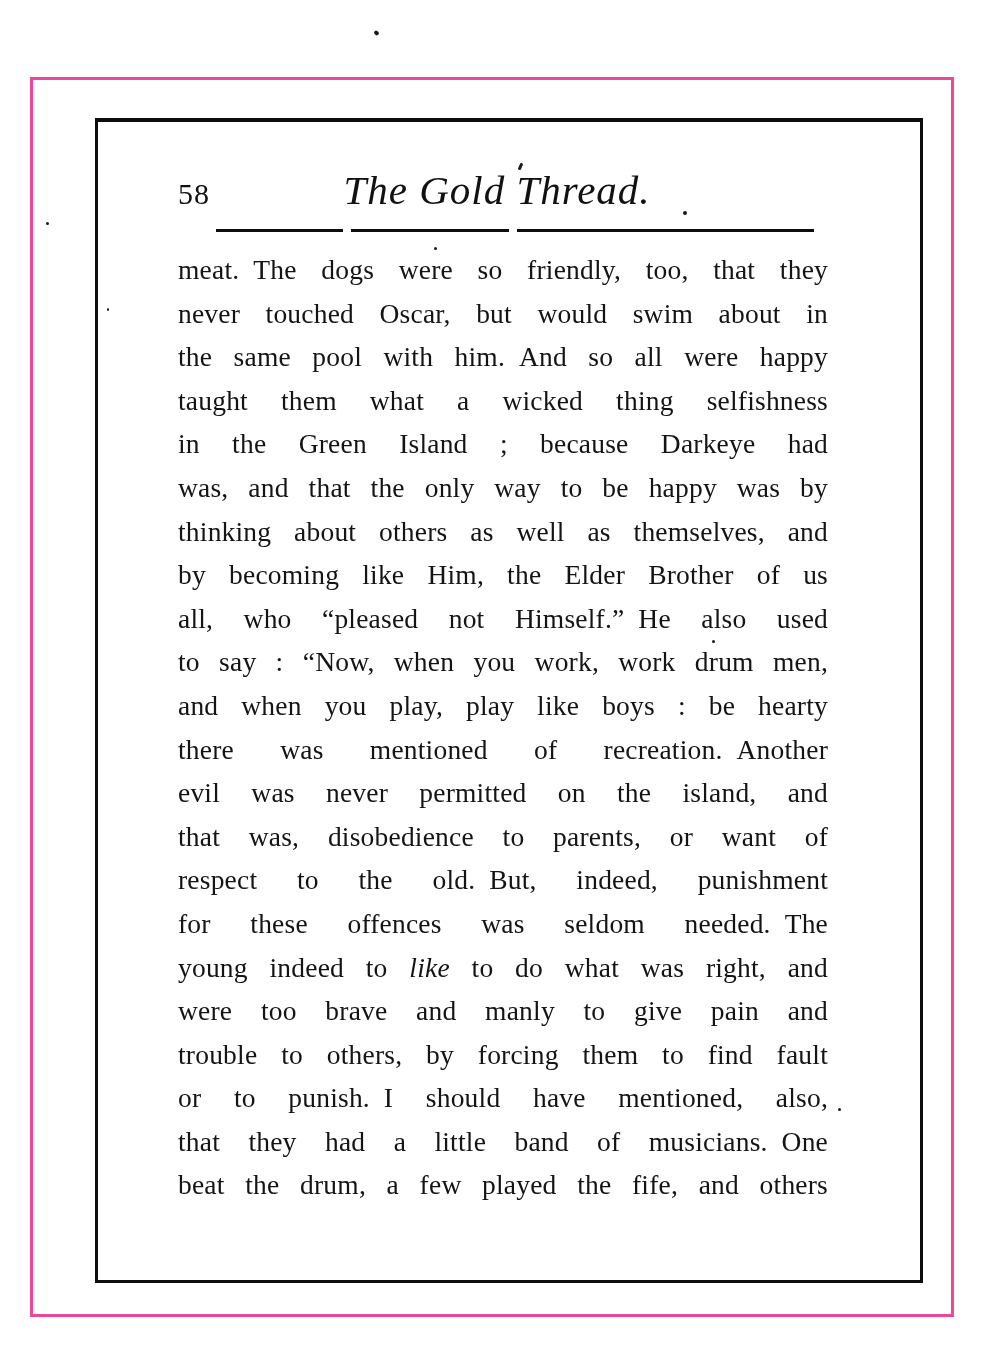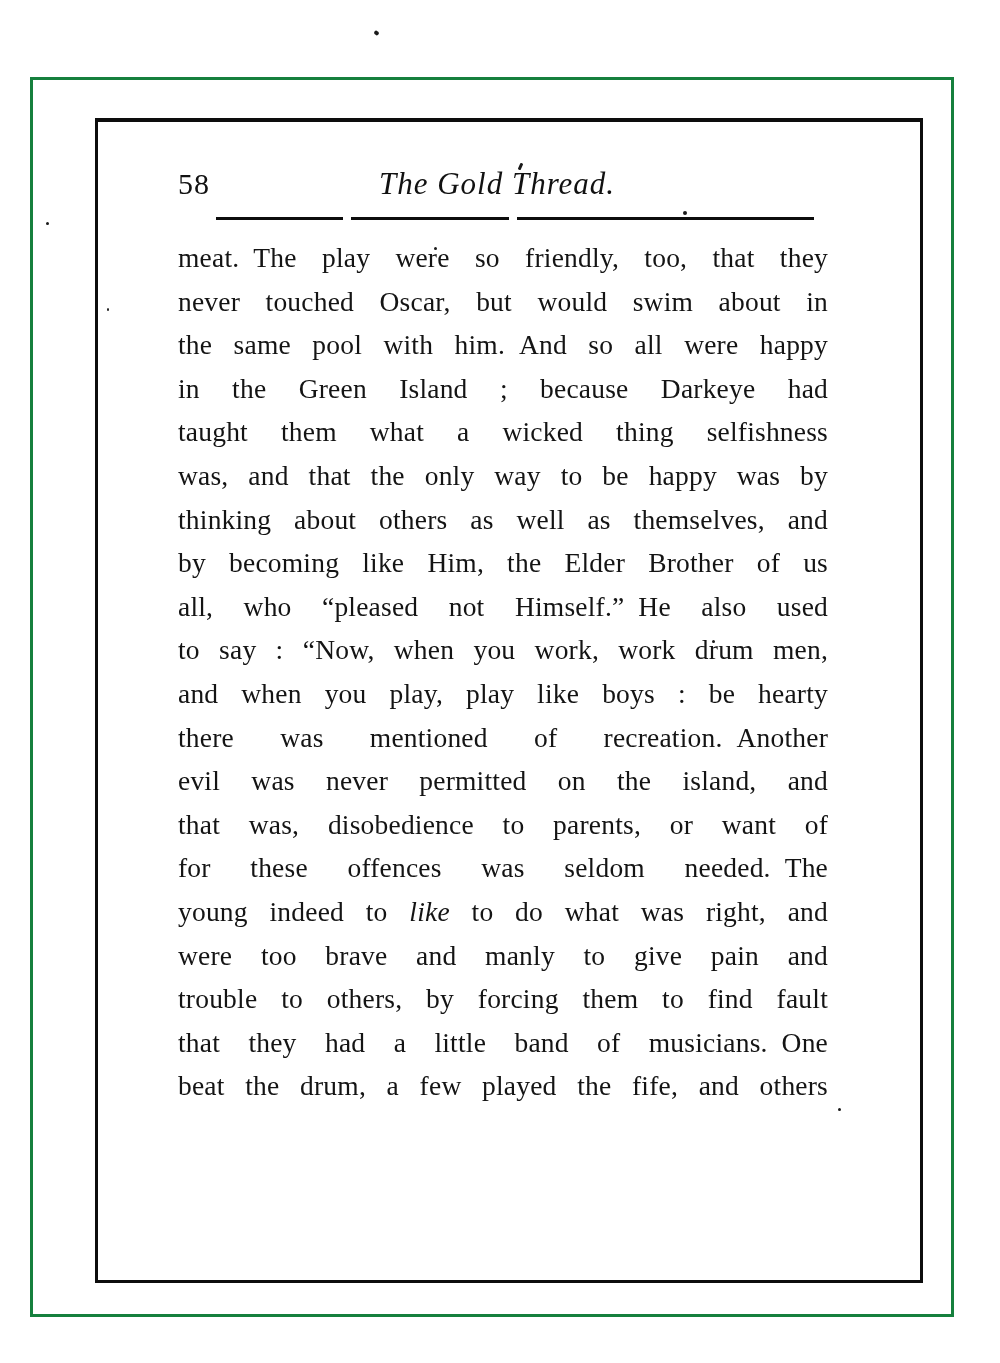--- a/index.html
+++ b/index.html
@@ -30,21 +30,21 @@
   .speck.s6 { left: 838px; top: 1108px;width: 3px; height: 3px; }
   .speck.s7 { left: 107px; top: 308px; width: 2px; height: 3px; }
   .speck.s8 { left: 712px; top: 640px; width: 3px; height: 3px; }
 
   .outer-frame {
     position: absolute;
     left: 30px;
     top: 77px;
     width: 924px;
     height: 1240px;
-    border: 3px solid #15803d;
+    border: 3px solid #ec4899;
     box-sizing: border-box;
   }
   .inner-frame {
     position: absolute;
     left: 62px;
     top: 38px;
     width: 828px;
     height: 1165px;
     border: 3px solid #0d0d0d;
     border-top-width: 4px;
@@ -63,21 +63,21 @@
     align-items: baseline;
     margin-top: 44px;
   }
   .page-number {
     font-size: 30px;
     letter-spacing: 1px;
     justify-self: start;
   }
   .running-title {
     font-style: italic;
-    font-size: 31px;
+    font-size: 41px;
     letter-spacing: 1px;
     justify-self: center;
     transform: translateX(-6px);
   }
   .header-rule {
     margin-top: 15px;
     margin-left: 38px;
     width: 598px;
     display: flex;
     align-items: center;
@@ -131,38 +131,40 @@
           <span></span>
         </div>
 
         <div class="header-rule">
           <span class="rule-seg a"></span>
           <span class="rule-seg b"></span>
           <span class="rule-seg c"></span>
         </div>
 
         <div class="body-text">
-          <div class="line">meat. The play were so friendly, too, that they</div>
+          <div class="line">meat. The dogs were so friendly, too, that they</div>
           <div class="line">never touched Oscar, but would swim about in</div>
           <div class="line">the same pool with him. And so all were happy</div>
+          <div class="line">taught them what a wicked thing selfishness</div>
           <div class="line">in the Green Island ; because Darkeye had</div>
-          <div class="line">taught them what a wicked thing selfishness</div>
           <div class="line">was, and that the only way to be happy was by</div>
           <div class="line">thinking about others as well as themselves, and</div>
           <div class="line">by becoming like Him, the Elder Brother of us</div>
           <div class="line">all, who “pleased not Himself.” He also used</div>
           <div class="line">to say : “Now, when you work, work drum men,</div>
           <div class="line">and when you play, play like boys : be hearty</div>
           <div class="line">there was mentioned of recreation. Another</div>
           <div class="line">evil was never permitted on the island, and</div>
           <div class="line">that was, disobedience to parents, or want of</div>
+          <div class="line">respect to the old. But, indeed, punishment</div>
           <div class="line">for these offences was seldom needed. The</div>
           <div class="line"><span>young indeed to </span><em>like</em><span> to do what was right, and</span></div>
           <div class="line">were too brave and manly to give pain and</div>
           <div class="line">trouble to others, by forcing them to find fault</div>
+          <div class="line">or to punish. I should have mentioned, also,</div>
           <div class="line">that they had a little band of musicians. One</div>
           <div class="line">beat the drum, a few played the fife, and others</div>
         </div>
 
       </div>
     </div>
   </div>
 </div>
 
 </body></html>

